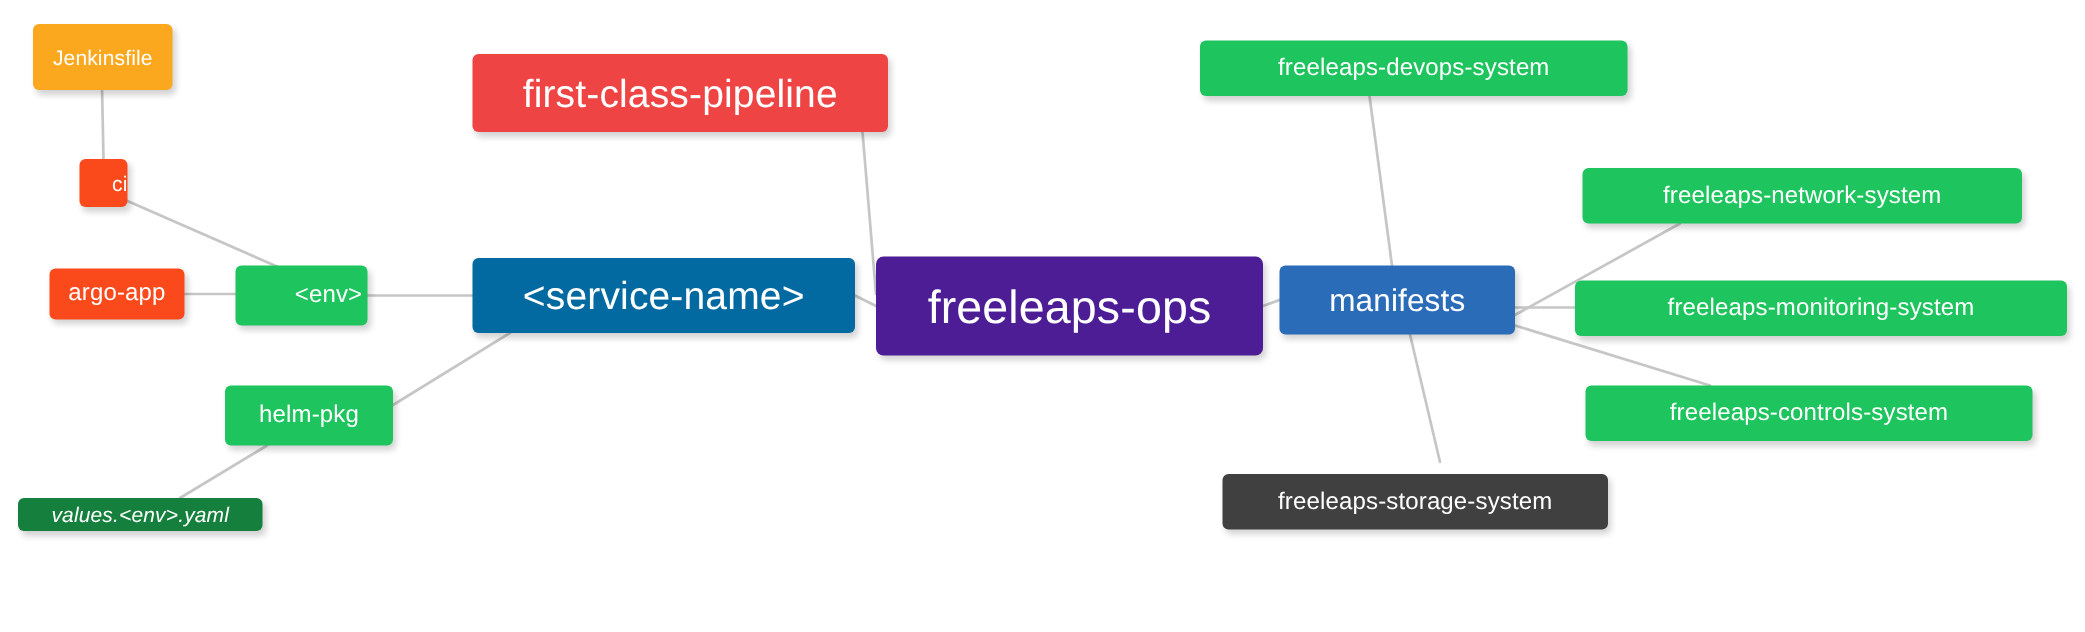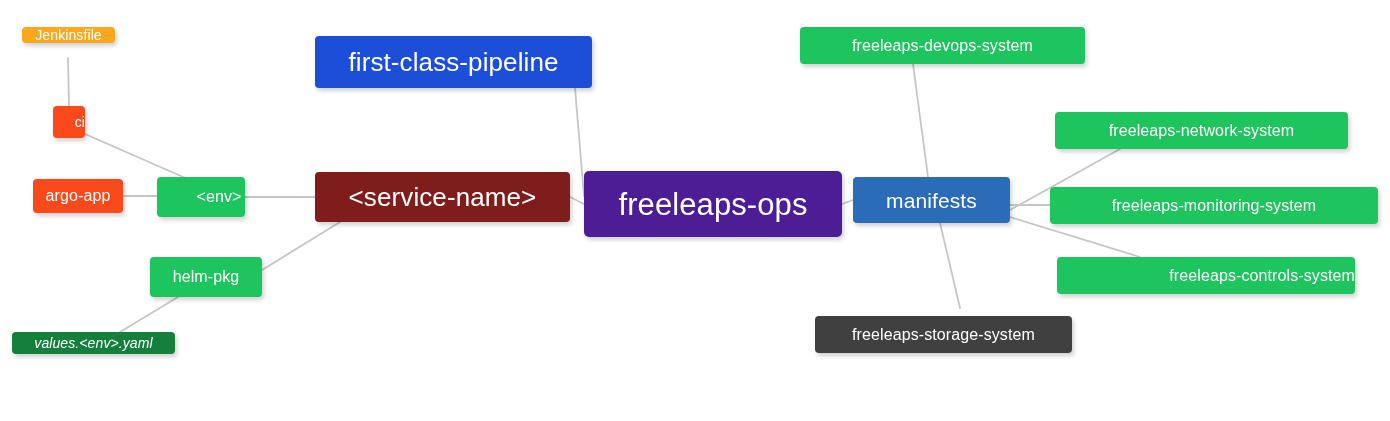--- a/index.html
+++ b/index.html
@@ -52,56 +52,56 @@
       <line x1="928" y1="177" x2="913" y2="64" stroke="#c6c6c6" stroke-width="1.8" stroke-linecap="round"></line>
       <line x1="1010" y1="210" x2="1120" y2="149" stroke="#c6c6c6" stroke-width="1.8" stroke-linecap="round"></line>
       <line x1="1010" y1="205" x2="1050" y2="205" stroke="#c6c6c6" stroke-width="1.8" stroke-linecap="round"></line>
       <line x1="1010" y1="217" x2="1140" y2="257" stroke="#c6c6c6" stroke-width="1.8" stroke-linecap="round"></line>
       <line x1="940" y1="223" x2="960" y2="308" stroke="#c6c6c6" stroke-width="1.8" stroke-linecap="round"></line>
     </svg>
   <div id="nodes">
       <div class="node lv-root" style="left: 584px; top: 171px; width: 258px; height: 66px; background: #4c1d95; color: rgb(255, 255, 255);">
         <span class="node-label">freeleaps-ops</span>
       </div>
-      <div class="node lv-1" style="left: 315px; top: 36px; width: 277px; height: 52px; background: #1d4ed8; color: rgb(255, 255, 255);">
+      <div class="node lv-1" style="left: 315px; top: 36px; width: 277px; height: 52px; background: #ef4444; color: rgb(255, 255, 255);">
         <span class="node-label">first-class-pipeline</span>
       </div>
-      <div class="node lv-1" style="left: 315px; top: 172px; width: 255px; height: 50px; background: #7f1d1d; color: rgb(255, 255, 255); text-align: center;">
+      <div class="node lv-1" style="left: 315px; top: 172px; width: 255px; height: 50px; background: #0369a1; color: rgb(255, 255, 255); text-align: center;">
         <span class="node-label">&lt;service-name&gt;</span>
       </div>
       <div class="node lv-2" style="left: 853px; top: 177px; width: 157px; height: 46px; background: rgb(43, 108, 184); color: rgb(255, 255, 255);">
         <span class="node-label">manifests</span>
       </div>
       <div class="node lv-3" style="left: 157px; top: 177px; width: 88px; height: 40px; background: rgb(30, 196, 93); color: rgb(255, 255, 255); padding-left: 36px;">
         <span class="node-label">&lt;env&gt;</span>
       </div>
       <div class="node lv-3" style="left: 150px; top: 257px; width: 112px; height: 40px; background: rgb(30, 196, 93); color: rgb(255, 255, 255);">
         <span class="node-label">helm-pkg</span>
       </div>
       <div class="node lv-4" style="left: 53px; top: 106px; width: 32px; height: 32px; background: rgb(250, 74, 28); color: rgb(255, 255, 255); justify-content: flex-end;">
         <span class="node-label">ci</span>
       </div>
-      <div class="node lv-4" style="left: 22px; top: 27px; width: 93px; height: 16px; background: rgb(251, 168, 31); color: rgb(255, 255, 255);">
+      <div class="node lv-4" style="left: 22px; top: 16px; width: 93px; height: 44px; background: rgb(251, 168, 31); color: rgb(255, 255, 255);">
         <span class="node-label">Jenkinsfile</span>
       </div>
       <div class="node lv-3" style="left: 33px; top: 179px; width: 90px; height: 34px; background: rgb(250, 74, 28); color: rgb(255, 255, 255);">
         <span class="node-label">argo-app</span>
       </div>
       <div class="node lv-4" style="left: 12px; top: 332px; width: 163px; height: 22px; background: #15803d; color: rgb(255, 255, 255); font-style: italic;">
         <span class="node-label">values.&lt;env&gt;.yaml</span>
       </div>
       <div class="node lv-3" style="left: 800px; top: 27px; width: 285px; height: 37px; background: rgb(30, 196, 93); color: rgb(255, 255, 255);">
         <span class="node-label">freeleaps-devops-system</span>
       </div>
       <div class="node lv-3" style="left: 1055px; top: 112px; width: 293px; height: 37px; background: rgb(30, 196, 93); color: rgb(255, 255, 255);">
         <span class="node-label">freeleaps-network-system</span>
       </div>
       <div class="node lv-3" style="left: 1050px; top: 187px; width: 328px; height: 37px; background: rgb(30, 196, 93); color: rgb(255, 255, 255); text-align: right;">
         <span class="node-label">freeleaps-monitoring-system</span>
       </div>
-      <div class="node lv-3" style="left: 1057px; top: 257px; width: 298px; height: 37px; background: rgb(30, 196, 93); color: rgb(255, 255, 255); justify-content: flex-end;">
+      <div class="node lv-3" style="left: 1057px; top: 257px; width: 298px; height: 37px; background: rgb(30, 196, 93); color: rgb(255, 255, 255);">
         <span class="node-label">freeleaps-controls-system</span>
       </div>
       <div class="node lv-3" style="left: 815px; top: 316px; width: 257px; height: 37px; background: #404040; color: rgb(255, 255, 255);">
         <span class="node-label">freeleaps-storage-system</span>
       </div>
     </div>
 </div>
 
 </body></html>

